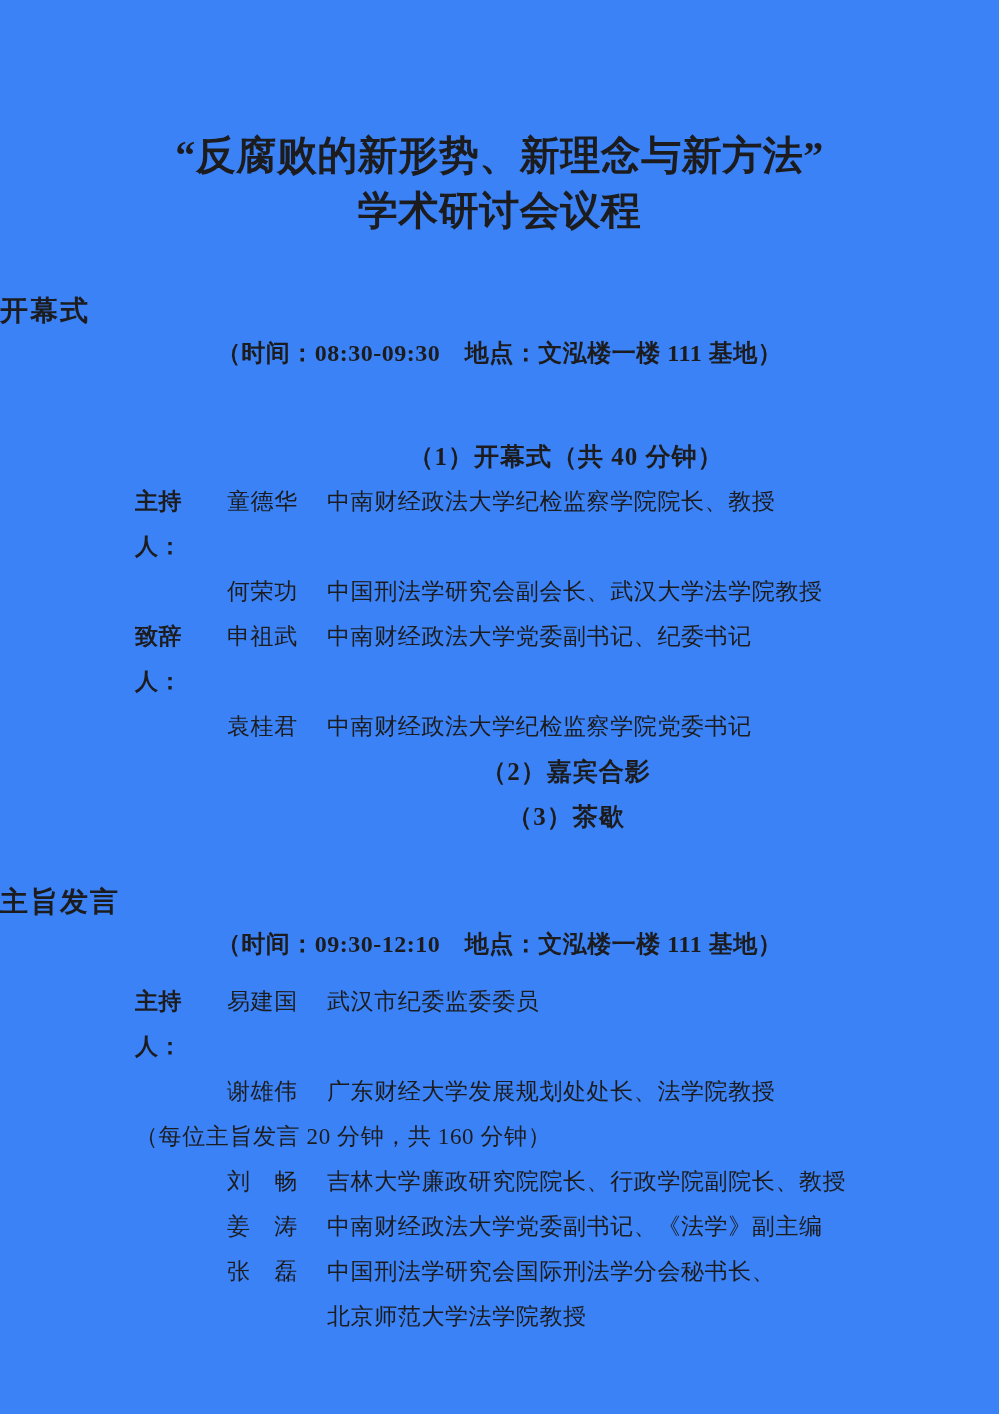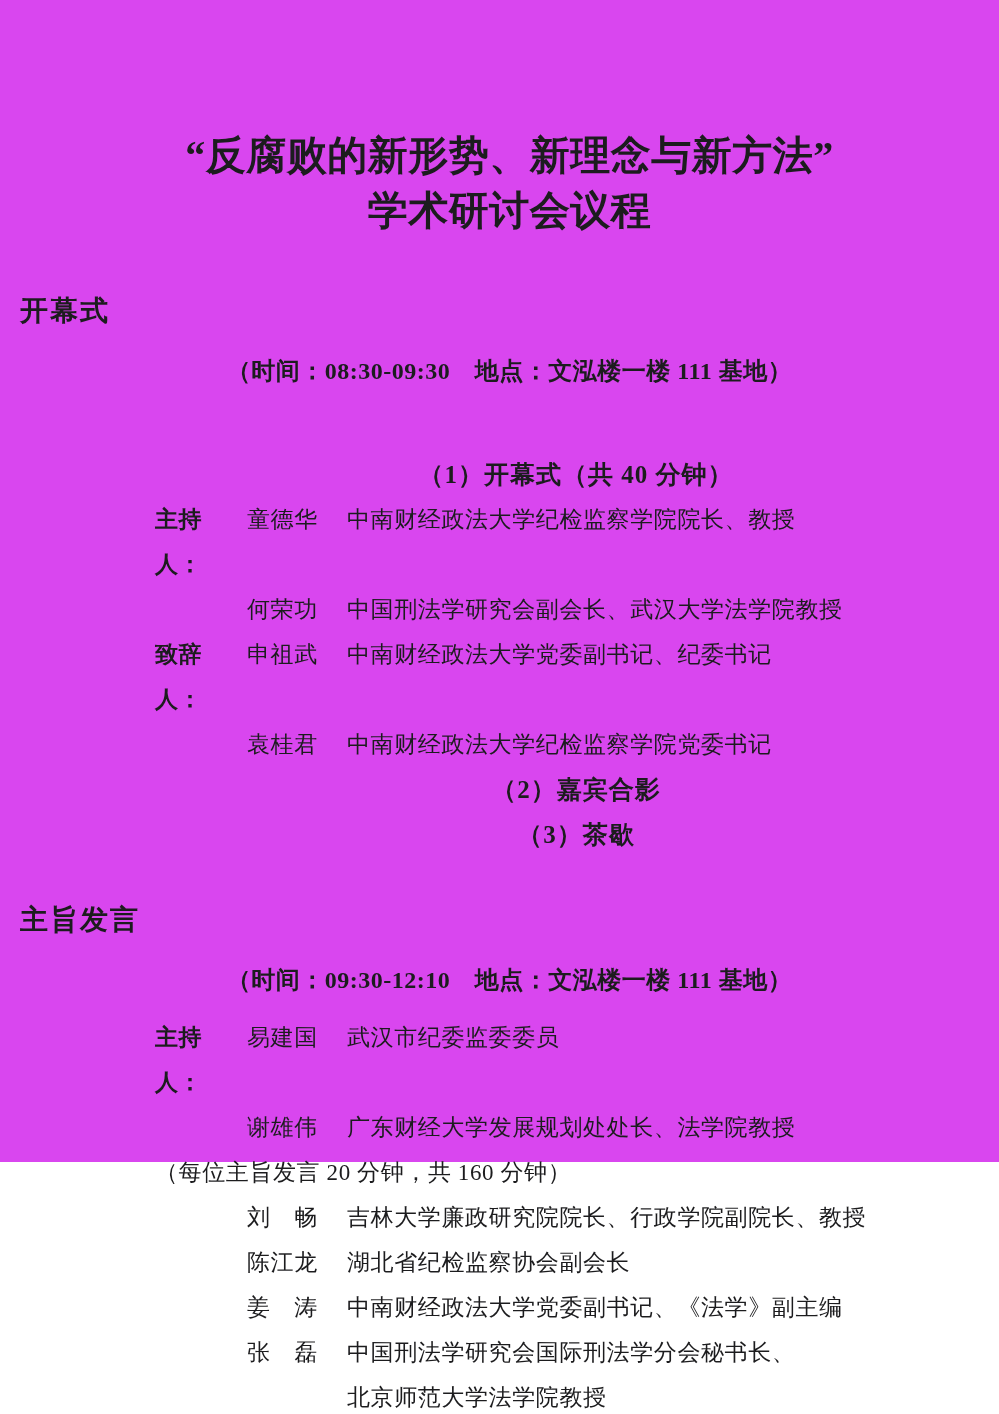--- a/index.html
+++ b/index.html
@@ -5,44 +5,43 @@
   * { margin:0; padding:0; box-sizing:border-box; }
   html, body { background:#ffffff; }
   body {
     width:999px; height:1414px;
     font-family:"Liberation Serif","DejaVu Serif",serif;
     color:#1c1c1e;
     overflow:hidden;
   }
   .page {
     position:relative;
-    width:999px; height:1162px;
-    background:#d946ef;
-    padding-left:20px;
+    width:999px; height:1414px;
+    background:#3b82f6;
   }
   
   .doc-title {
     padding-top:128px;
     text-align:center;
     font-size:40px;
     font-weight:bold;
     line-height:55px;
     letter-spacing:0.5px;
   }
   
   .sec-heading {
     font-family:Liberation Serif, serif;
     font-size:28px;
     font-weight:bold;
     line-height:38px;
     text-align:left;
     letter-spacing:2px;
   }
   .sec-meta {
-    margin-top:24px;
+    margin-top:6px;
     font-size:24px;
     font-weight:bold;
     line-height:34px;
     text-align:center;
     letter-spacing:0.5px;
   }
   .sec-opening { margin-top:54px; }
   .sec-keynote { margin-top:44px; }
   
   .item {
@@ -129,25 +128,20 @@
       <div class="row">
         <span class="col-desc">（每位主旨发言 20 分钟，共 160 分钟）</span>
       </div>
       <div class="row">
         <span class="col-label"></span>
         <span class="col-name">刘　畅</span>
         <span class="col-desc">吉林大学廉政研究院院长、行政学院副院长、教授</span>
       </div>
       <div class="row">
         <span class="col-label"></span>
-        <span class="col-name">陈江龙</span>
-        <span class="col-desc">湖北省纪检监察协会副会长</span>
-      </div>
-      <div class="row">
-        <span class="col-label"></span>
         <span class="col-name">姜　涛</span>
         <span class="col-desc">中南财经政法大学党委副书记、《法学》副主编</span>
       </div>
       <div class="row">
         <span class="col-label"></span>
         <span class="col-name">张　磊</span>
         <span class="col-desc">中国刑法学研究会国际刑法学分会秘书长、</span>
       </div>
 
       <div class="row">

